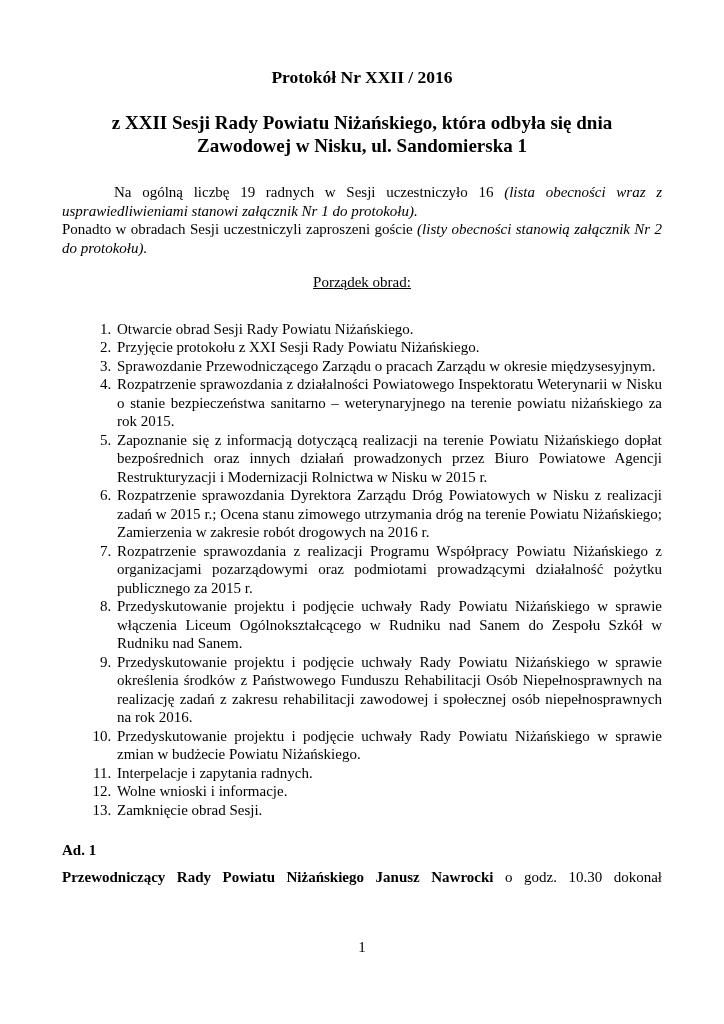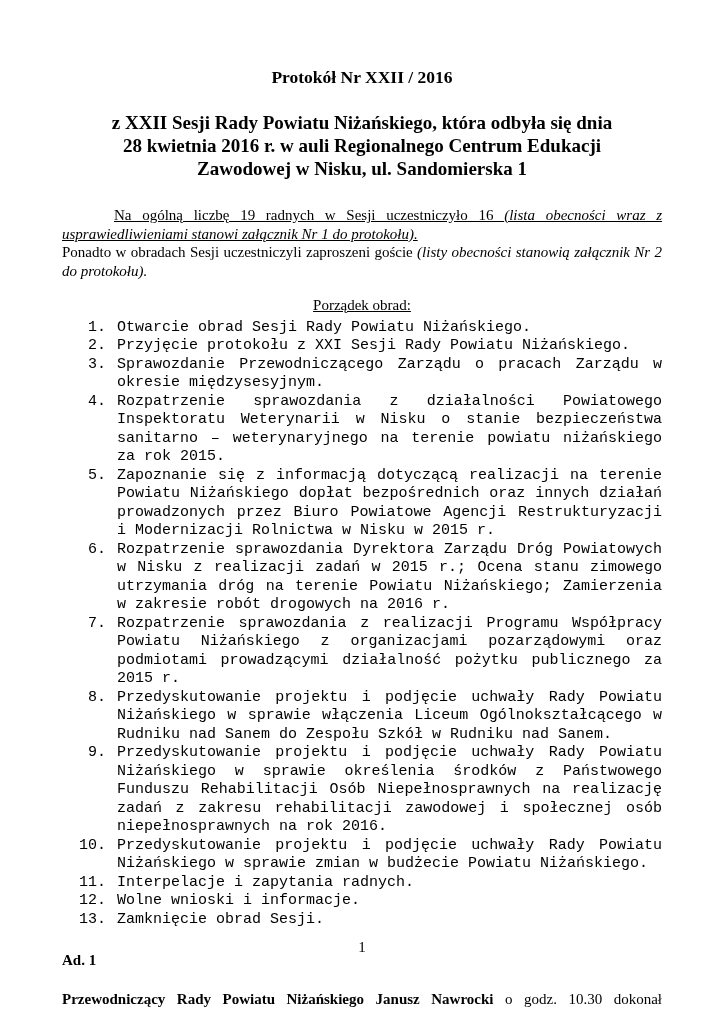--- a/index.html
+++ b/index.html
@@ -37,42 +37,40 @@
   }
   .body-block {
     margin-top: 26px;
   }
   p {
     margin: 0;
     text-align: justify;
   }
   .first-indent {
     text-indent: 52px;
-    text-decoration: underline;
   }
   .agenda-label {
     margin-top: 16px;
     text-decoration: underline;
     text-align: center;
   }
   ol.agenda {
-    margin: 4px 0 0 0;
+    margin: 28px 0 0 0;
     padding: 0 0 0 53px;
-    font-family: Liberation Mono, monospace;
   }
   ol.agenda li {
     text-align: justify;
     padding-left: 2px;
   }
   .section-heading {
     margin-top: 22px;
     font-weight: bold;
   }
   .closing {
-    margin-top: 20px;
+    margin-top: 8px;
     text-align: justify;
     text-align-last: justify;
   }
   .page-number {
     position: absolute;
     left: 0;
     right: 0;
     top: 938px;
     text-align: center;
   }
@@ -81,21 +79,20 @@
 </style>
 </head>
 <body>
 
 <div class="page">
 
   <h1 class="doc-title">Protokół Nr XXII / 2016</h1>
 
   <div class="doc-subtitle">
     <div>z XXII Sesji Rady Powiatu Niżańskiego, która odbyła się dnia</div>
-    <div>28 kwietnia 2016 r. w auli Regionalnego Centrum Edukacji</div>
     <div>Zawodowej w Nisku, ul. Sandomierska 1</div>
   </div>
 
   <div class="body-block">
     <p class="first-indent"><span>Na ogólną liczbę 19 radnych w Sesji uczestniczyło 16 </span><i>(lista obecności wraz z usprawiedliwieniami stanowi załącznik Nr 1 do protokołu).</i></p>
     <p><span>Ponadto w obradach Sesji uczestniczyli zaproszeni goście </span><i>(listy obecności stanowią załącznik Nr 2 do protokołu).</i></p>
   </div>
 
   <p class="agenda-label">Porządek obrad:</p>
 

